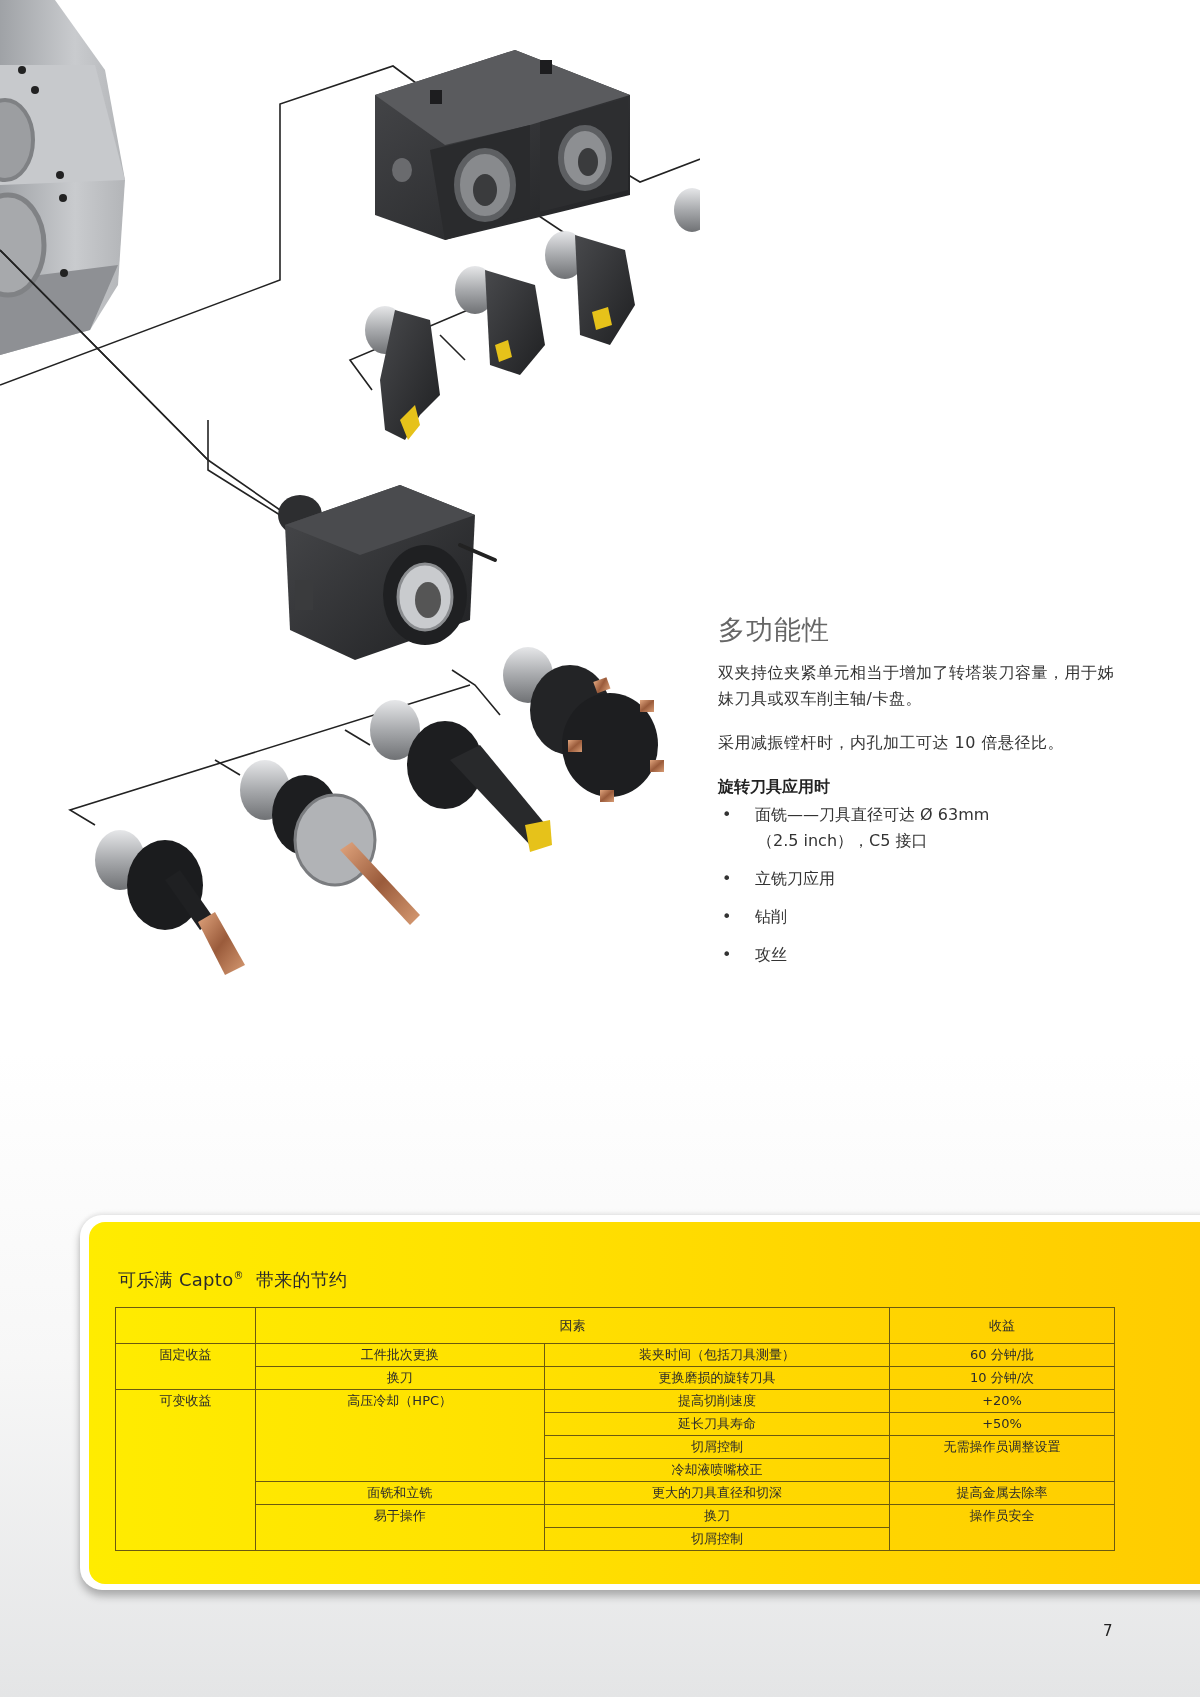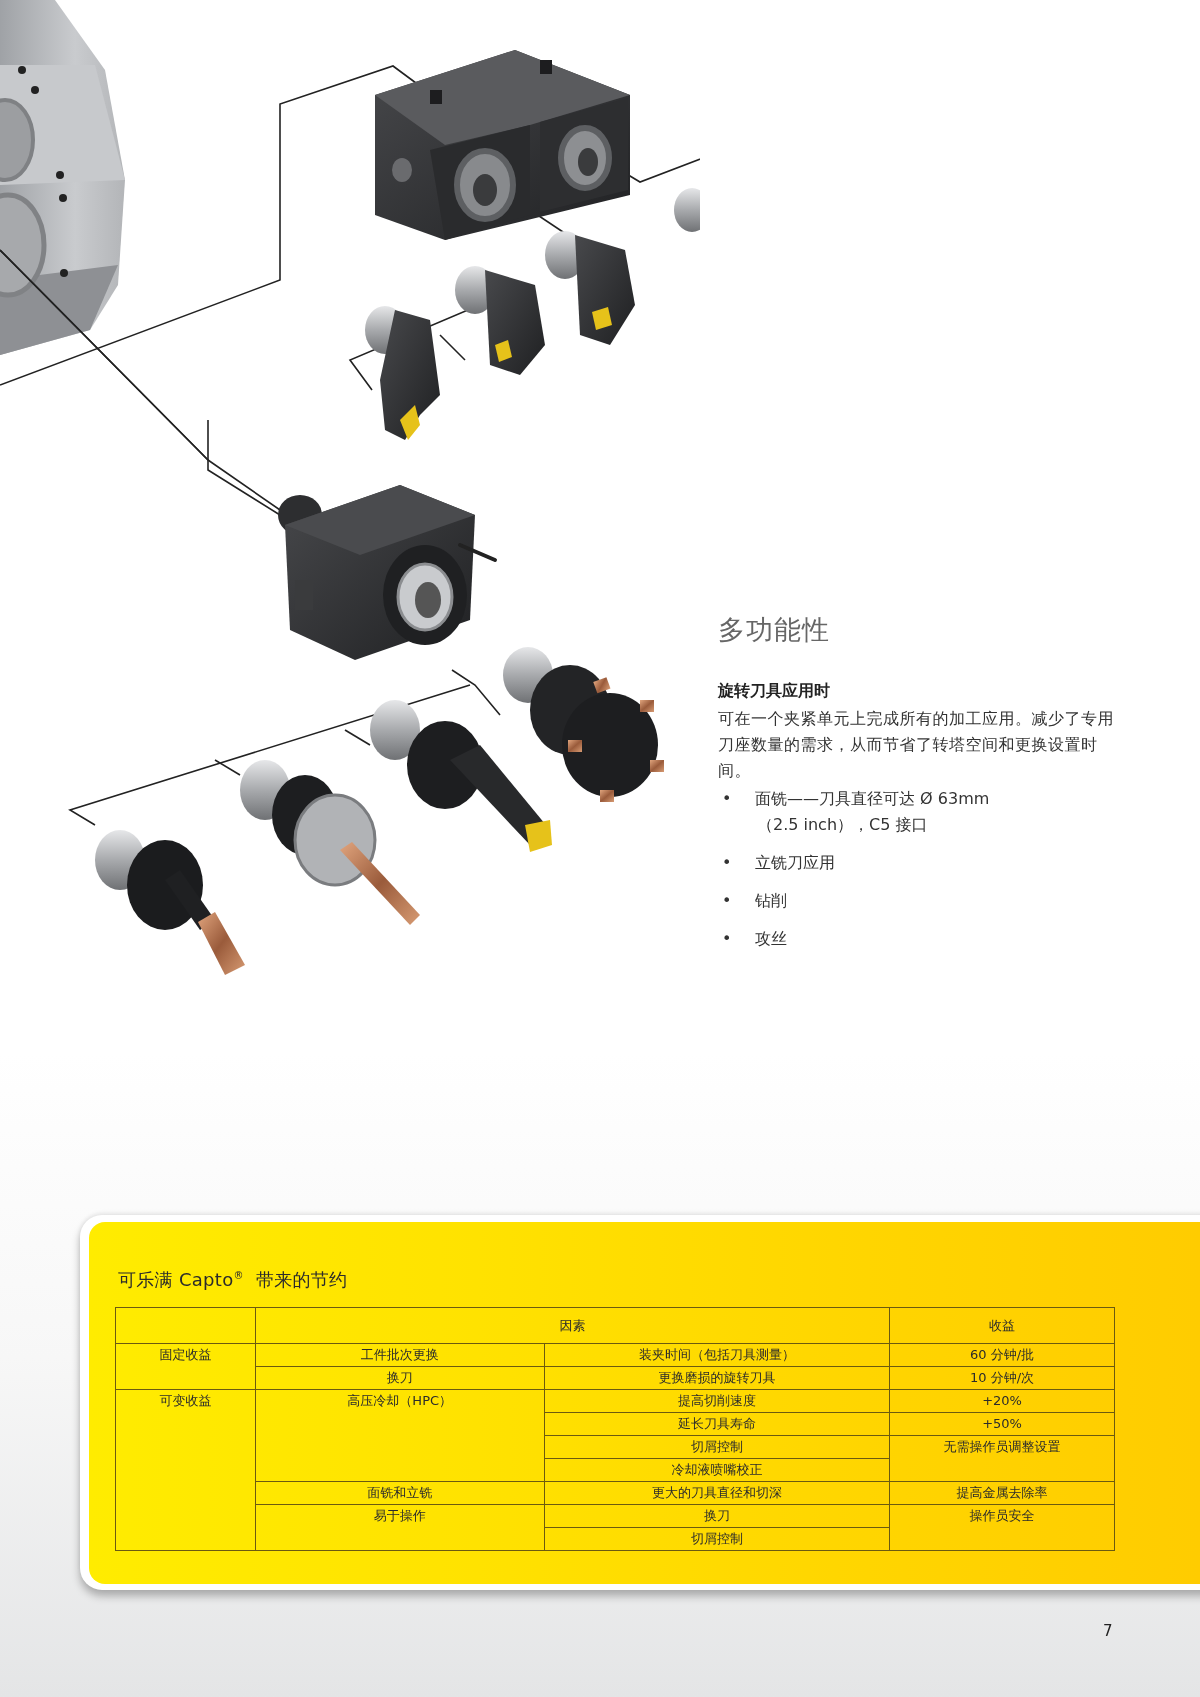--- a/index.html
+++ b/index.html
@@ -204,24 +204,25 @@
       <ellipse cx="120" cy="860" rx="25" ry="30" fill="url(#shankG)"></ellipse>
       <ellipse cx="165" cy="885" rx="38" ry="45" fill="#1b1c1e"></ellipse>
       <polygon points="165,880 180,870 215,920 200,930" fill="#1f2022"></polygon>
       <polygon points="198,922 215,912 245,965 225,975" fill="url(#copperG)"></polygon>
     </g>
   </svg>
 
   <div class="text-col">
     <h2 class="section-title">多功能性</h2>
 
+    <p class="para">双夹持位夹紧单元相当于增加了转塔装刀容量，用于姊妹刀具或双车削主轴/卡盘。</p>
+    <p class="para">采用减振镗杆时，内孔加工可达 10 倍悬径比。</p>
 
     <div class="gap-md"></div>
     <div class="sub-heading">旋转刀具应用时</div>
-    <p class="para">可在一个夹紧单元上完成所有的加工应用。减少了专用刀座数量的需求，从而节省了转塔空间和更换设置时间。</p>
 
     <ul class="bullets">
       <li>
         <span class="dot">•</span>
         <span>面铣——刀具直径可达 Ø 63mm</span>
         <span class="l2">（2.5 inch），C5 接口</span>
       </li>
       <li>
         <span class="dot">•</span>
         <span>立铣刀应用</span>

